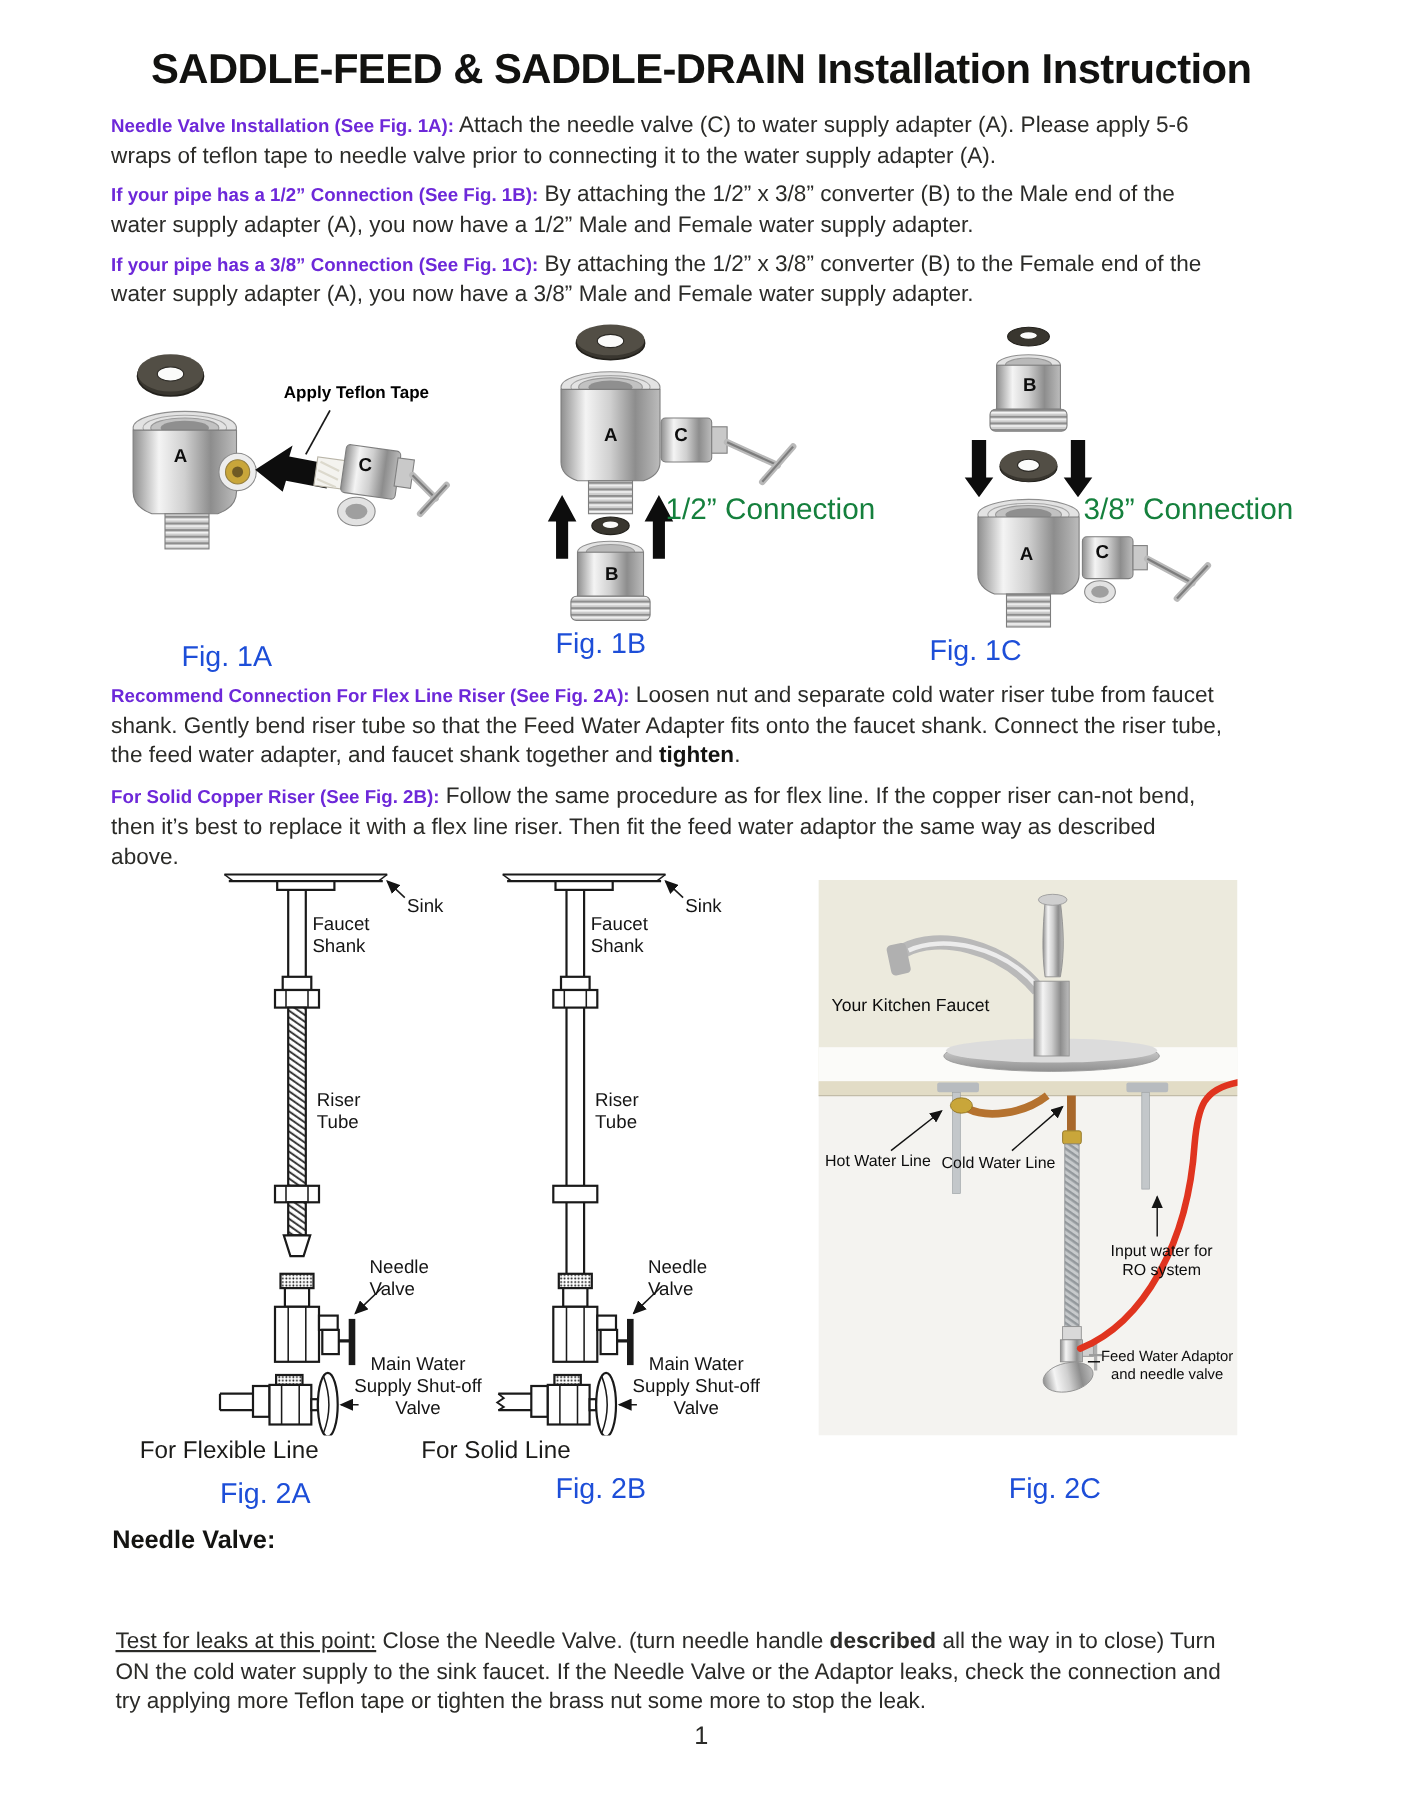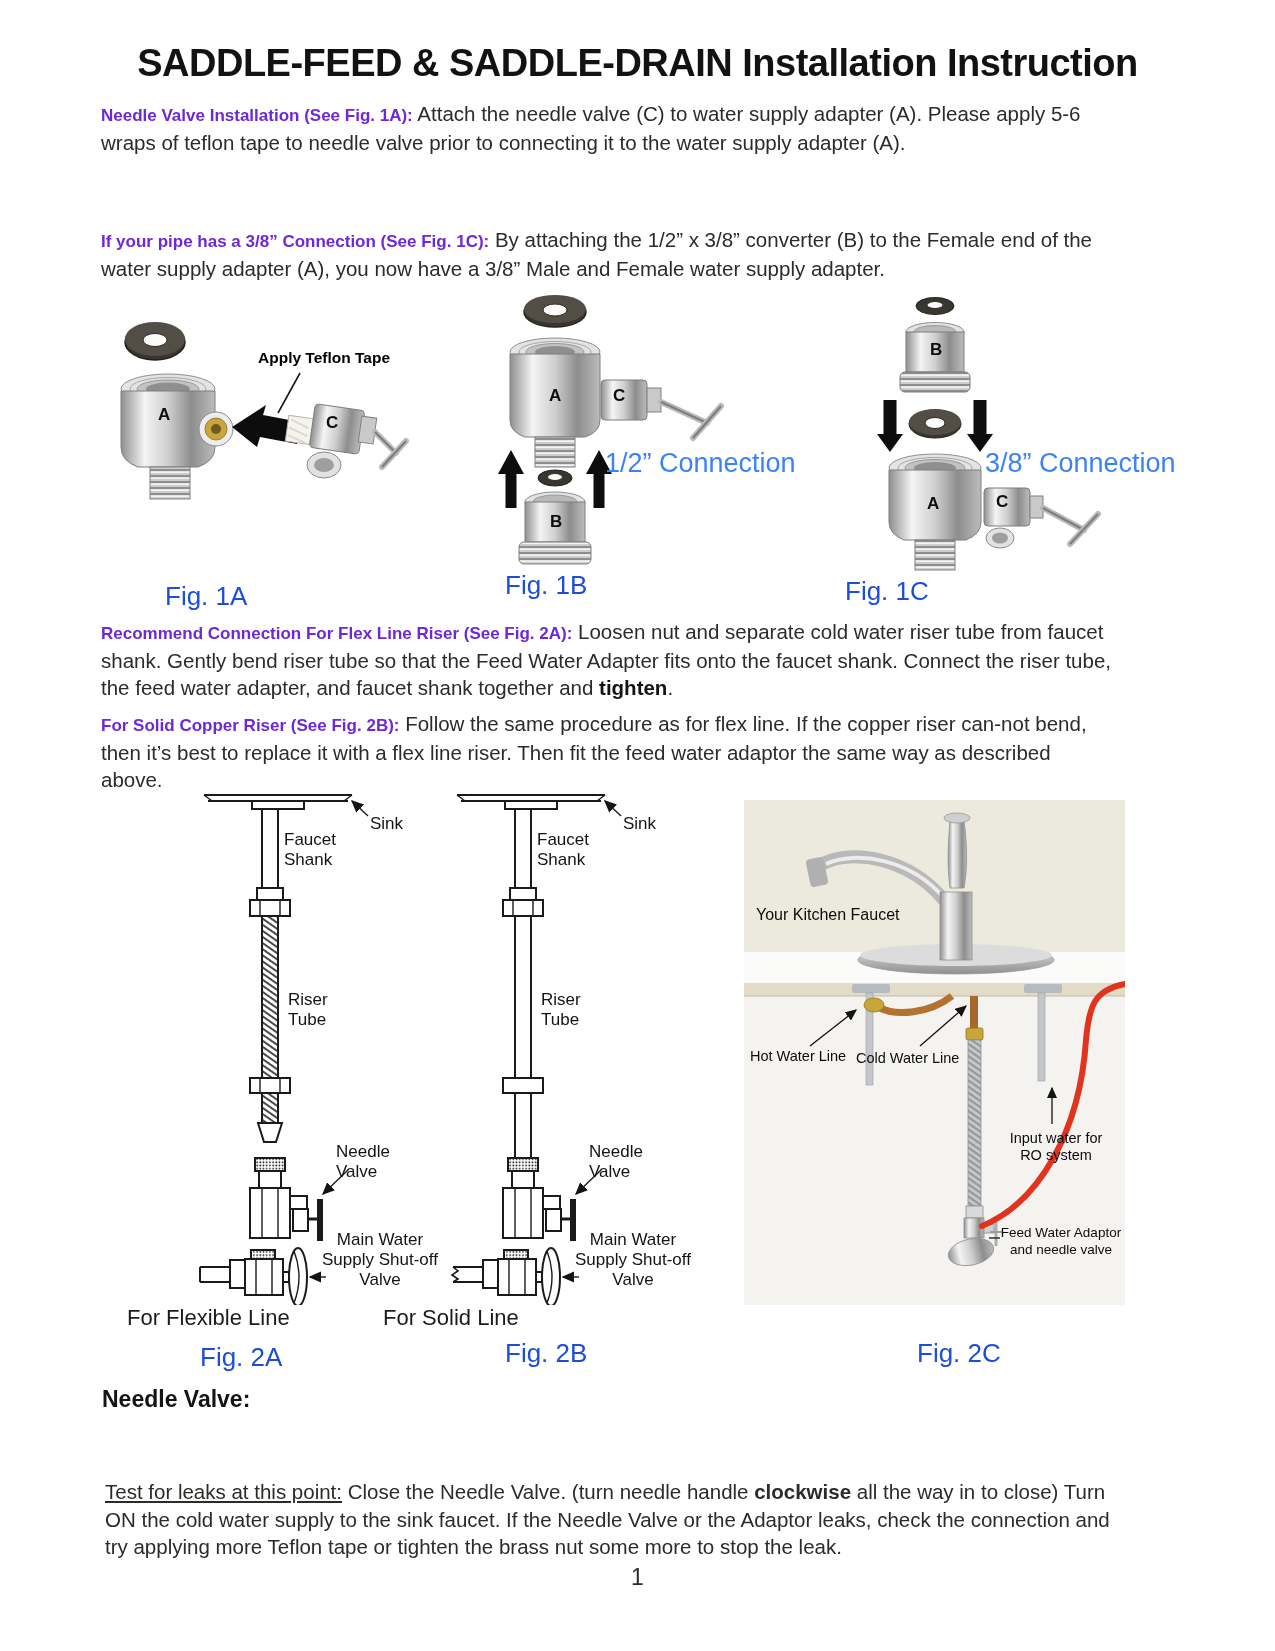--- a/index.html
+++ b/index.html
@@ -12,21 +12,21 @@
     position:absolute; top:42px; left:0; width:100%; text-align:center;
     font-size:38px; font-weight:700; letter-spacing:-0.5px; color:#121210;
   }
   .para { position:absolute; left:101px; width:1014px; font-size:20.5px; line-height:27px; color:#2b2b28; }
   .ph   { font-weight:700; font-size:17px; color:#6d28d9; }
   .pb b, .para b { font-weight:700; color:#141412; }
   .fig  { position:absolute; }
   .fig svg { position:absolute; left:0; top:0; }
   .cap  { position:absolute; font-size:26px; color:#1d4ed8; white-space:nowrap; }
   .sub  { position:absolute; font-size:22px; color:#1b1b19; white-space:nowrap; }
-  .conn { position:absolute; font-size:27px; color:#3b82f6; white-space:nowrap; }
+  .conn { position:absolute; font-size:27px; color:#15803d; white-space:nowrap; }
   .letter { position:absolute; font-weight:700; font-size:17px; color:#0d0d0d; }
   .ann  { position:absolute; font-weight:700; font-size:15.5px; color:#000; white-space:nowrap; }
   .plbl { position:absolute; font-size:17px; line-height:20px; color:#141414; }
   .plbl.c { text-align:center; }
   .pho-lbl { position:absolute; font-weight:400; font-size:14.5px; line-height:17px; color:#0c0c0c; white-space:nowrap; }
   .pho-lbl.c { text-align:center; white-space:normal; }
   .nv-head { position:absolute; left:102px; top:1386px; font-weight:700; font-size:23px; color:#141412; }
   .nv-row { position:absolute; left:108px; font-size:20.5px; color:#2b2b28; }
   .nv-a { display:inline-block; width:290px; }
   .leak { position:absolute; left:105px; top:1478px; width:1022px; font-size:20.5px; line-height:27.5px; color:#2b2b28; }
@@ -74,20 +74,23 @@
 </svg>
 
 <div class="page">
 
   <h1 class="title">SADDLE-FEED &amp; SADDLE-DRAIN Installation Instruction</h1>
 
   <p class="para" style="top:100px">
     <span class="ph">Needle Valve Installation (See Fig. 1A):</span><span class="pb"> Attach the needle valve (C) to water supply adapter (A). Please apply 5-6 wraps of teflon tape to needle valve prior to connecting it to the water supply adapter (A).</span>
   </p>
 
+  <p class="para" style="top:163px">
+    <span class="ph">If your pipe has a 1/2” Connection (See Fig. 1B):</span><span class="pb"> By attaching the 1/2” x 3/8” converter (B) to the Male end of the water supply adapter (A), you now have a 1/2” Male and Female water supply adapter.</span>
+  </p>
 
   <p class="para" style="top:226px">
     <span class="ph">If your pipe has a 3/8” Connection (See Fig. 1C):</span><span class="pb"> By attaching the 1/2” x 3/8” converter (B) to the Female end of the  water supply adapter (A), you now have a 3/8” Male and Female water supply adapter.</span>
   </p>
 
   <div class="fig" style="left:100px; top:301px; width:310px; height:320px">
     <svg width="310" height="280" viewBox="0 0 310 280">
       <g>
         <ellipse cx="55" cy="41" rx="30" ry="18" fill="#39362f" stroke="#23211c" stroke-width="1.5"></ellipse>
         <ellipse cx="55" cy="38" rx="30" ry="17" fill="#524e45"></ellipse>
@@ -403,18 +406,18 @@
     <div class="pho-lbl" style="left:112px; top:250px">Cold Water Line</div>
     <div class="pho-lbl c" style="left:264px; top:330px; width:96px">Input water for RO system</div>
     <div class="pho-lbl c" style="left:252px; top:424px; width:130px; font-size:13.5px">Feed Water Adaptor and needle valve</div>
     <span class="cap" style="left:173px; top:538px">Fig. 2C</span>
   </div>
 
   <div class="nv-head">Needle Valve:</div>
 
 
   <p class="leak">
-    <span class="u">Test for leaks at this point:</span><span> Close the Needle Valve.  (turn needle handle </span><b>clockwise</b><span> all the way in to close)  Turn ON the cold water supply to the sink faucet. If the Needle Valve or the Adaptor leaks, check the connection and try applying more Teflon tape or tighten the brass nut some more to stop the leak.</span>
+    <span class="u">Test for leaks at this point:</span><span> Close the Needle Valve.  (turn needle handle </span><b>described</b><span> all the way in to close)  Turn ON the cold water supply to the sink faucet. If the Needle Valve or the Adaptor leaks, check the connection and try applying more Teflon tape or tighten the brass nut some more to stop the leak.</span>
   </p>
 
   <div class="pagenum">1</div>
 
 </div>
 
 </body></html>

